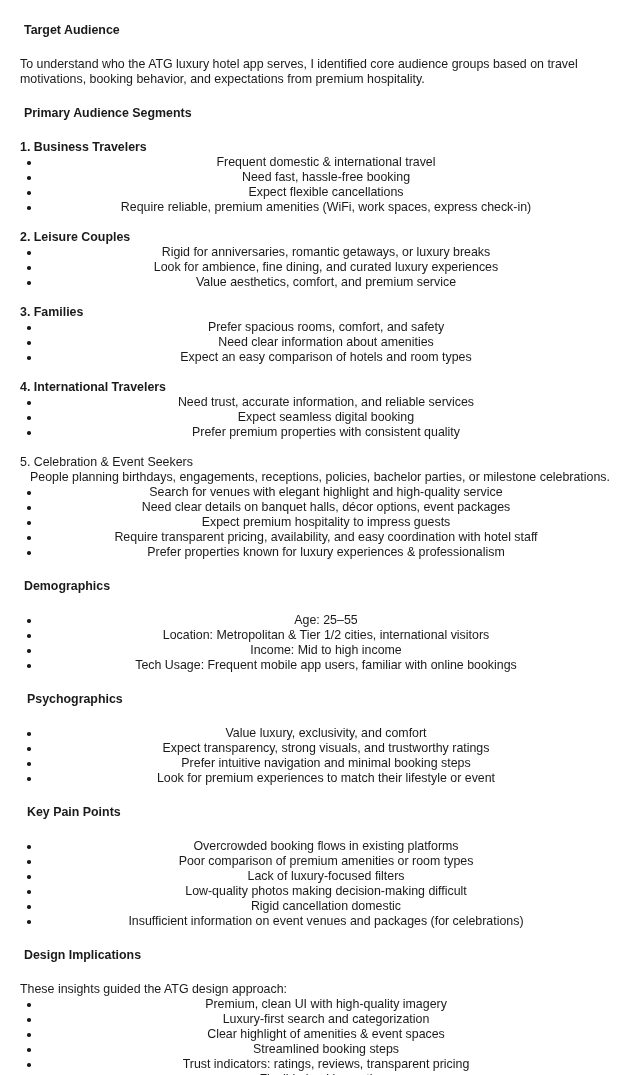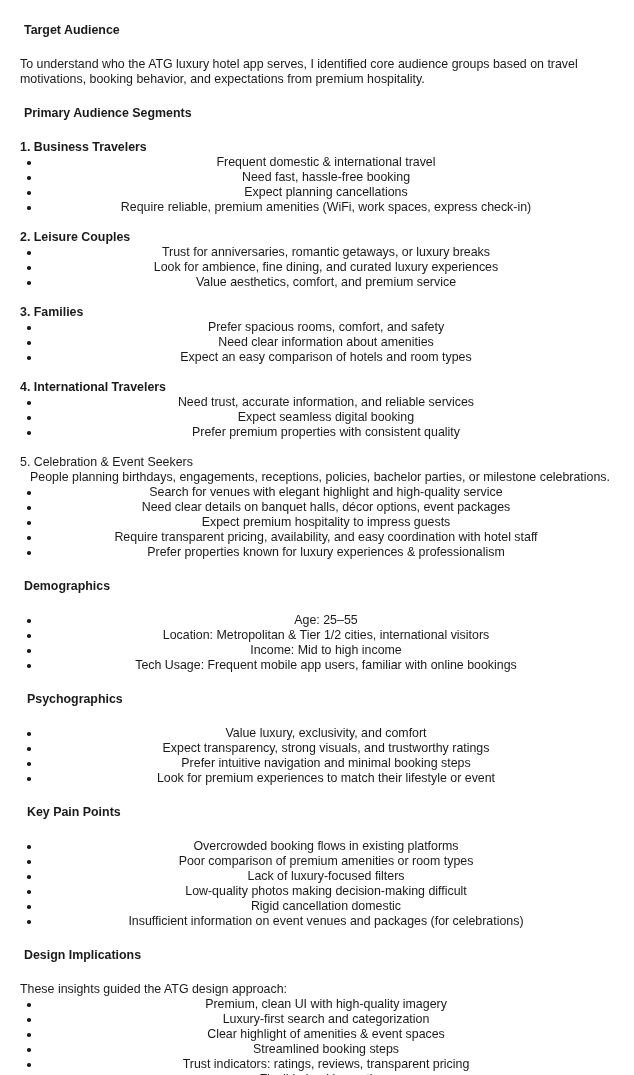--- a/index.html
+++ b/index.html
@@ -32,30 +32,30 @@
   <p class="p">To understand who the ATG luxury hotel app serves, I identified core audience groups based on travel motivations, booking behavior, and expectations from premium hospitality.</p>
   <div class="gap"></div>
   <p class="h">Primary Audience Segments</p>
   <div class="gap"></div>
 
   <div>
     <p class="seg-title">1. Business Travelers</p>
     <ul>
       <li>Frequent domestic &amp; international travel</li>
       <li>Need fast, hassle-free booking</li>
-      <li>Expect planning cancellations</li>
+      <li>Expect flexible cancellations</li>
       <li>Require reliable, premium amenities (WiFi, work spaces, express check-in)</li>
     </ul>
   </div>
   <div class="gap"></div>
 
   <div>
     <p class="seg-title">2. Leisure Couples</p>
     <ul>
-      <li>Trust for anniversaries, romantic getaways, or luxury breaks</li>
+      <li>Rigid for anniversaries, romantic getaways, or luxury breaks</li>
       <li>Look for ambience, fine dining, and curated luxury experiences</li>
       <li>Value aesthetics, comfort, and premium service</li>
     </ul>
   </div>
   <div class="gap"></div>
 
   <div>
     <p class="seg-title">3. Families</p>
     <ul>
       <li>Prefer spacious rooms, comfort, and safety</li>

